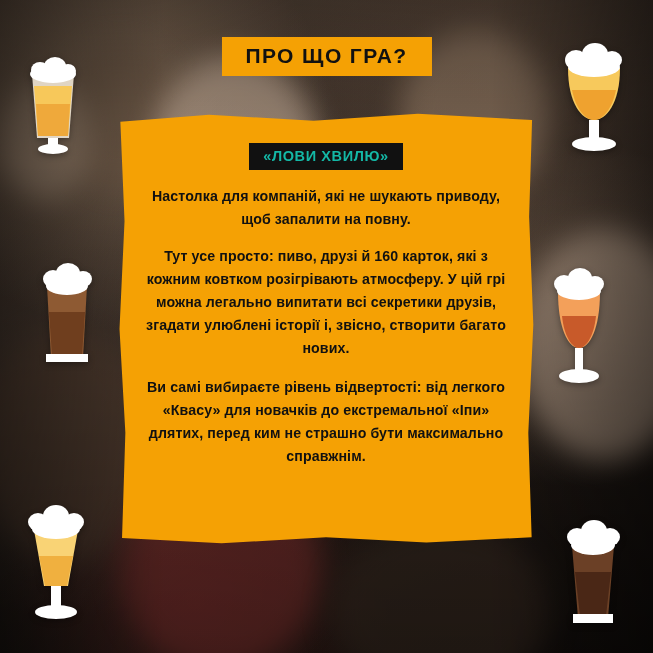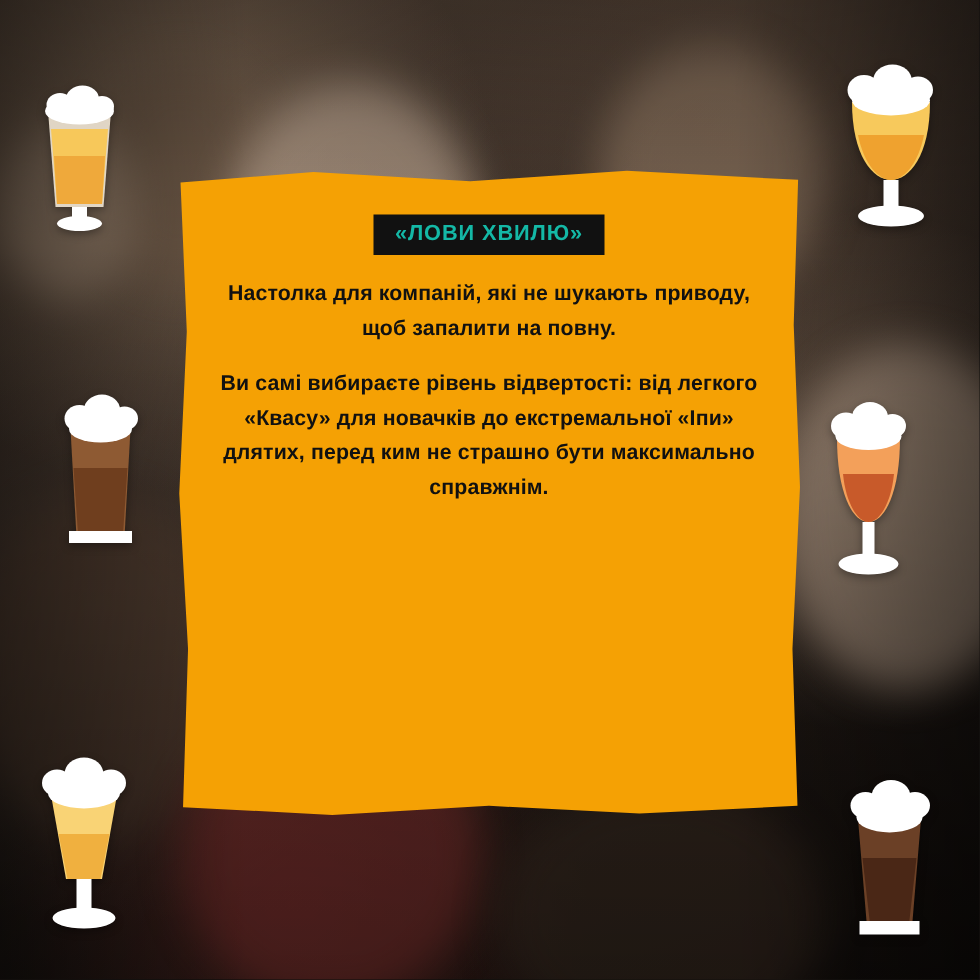--- a/index.html
+++ b/index.html
@@ -137,25 +137,29 @@
     <div class="blob b1"></div>
     <div class="blob b8"></div>
     <div class="blob b2"></div>
     <div class="blob b3"></div>
     <div class="blob b4"></div>
     <div class="blob b5"></div>
     <div class="blob b6"></div>
     <div class="blob b7"></div>
   </div>
 
+  <div class="title-bar">
+    <span>ПРО ЩО ГРА?</span>
+  </div>
 
   <div class="card">
     <div class="card-inner">
       <div class="subtitle">«ЛОВИ ХВИЛЮ»</div>
       <p class="para tight">Настолка для компаній, які не шукають приводу, щоб запалити на повну.</p>
+      <p class="para">Тут усе просто: пиво, друзі й 160 карток, які з кожним ковтком розігрівають атмосферу. У цій грі можна легально випитати всі секретики друзів, згадати улюблені історії і, звісно, створити багато нових.</p>
       <p class="para">Ви самі вибираєте рівень відвертості: від легкого «Квасу» для новачків до екстремальної «Іпи» длятих, перед ким не страшно бути максимально справжнім.</p>
     </div>
   </div>
 
   <svg class="glass g-topleft" viewBox="0 0 62 104">
     <path d="M10 22 L52 22 L47 86 L15 86 Z" fill="#EFE4D2" opacity="0.92"></path>
     <path d="M12 34 L50 34 L46 84 L16 84 Z" fill="#F7C85A"></path>
     <path d="M14 52 L48 52 L46 84 L16 84 Z" fill="#EFA93B"></path>
     <ellipse cx="31" cy="22" rx="23" ry="9" fill="#FFFFFF"></ellipse>
     <ellipse cx="18" cy="18" rx="9" ry="8" fill="#FFFFFF"></ellipse>

